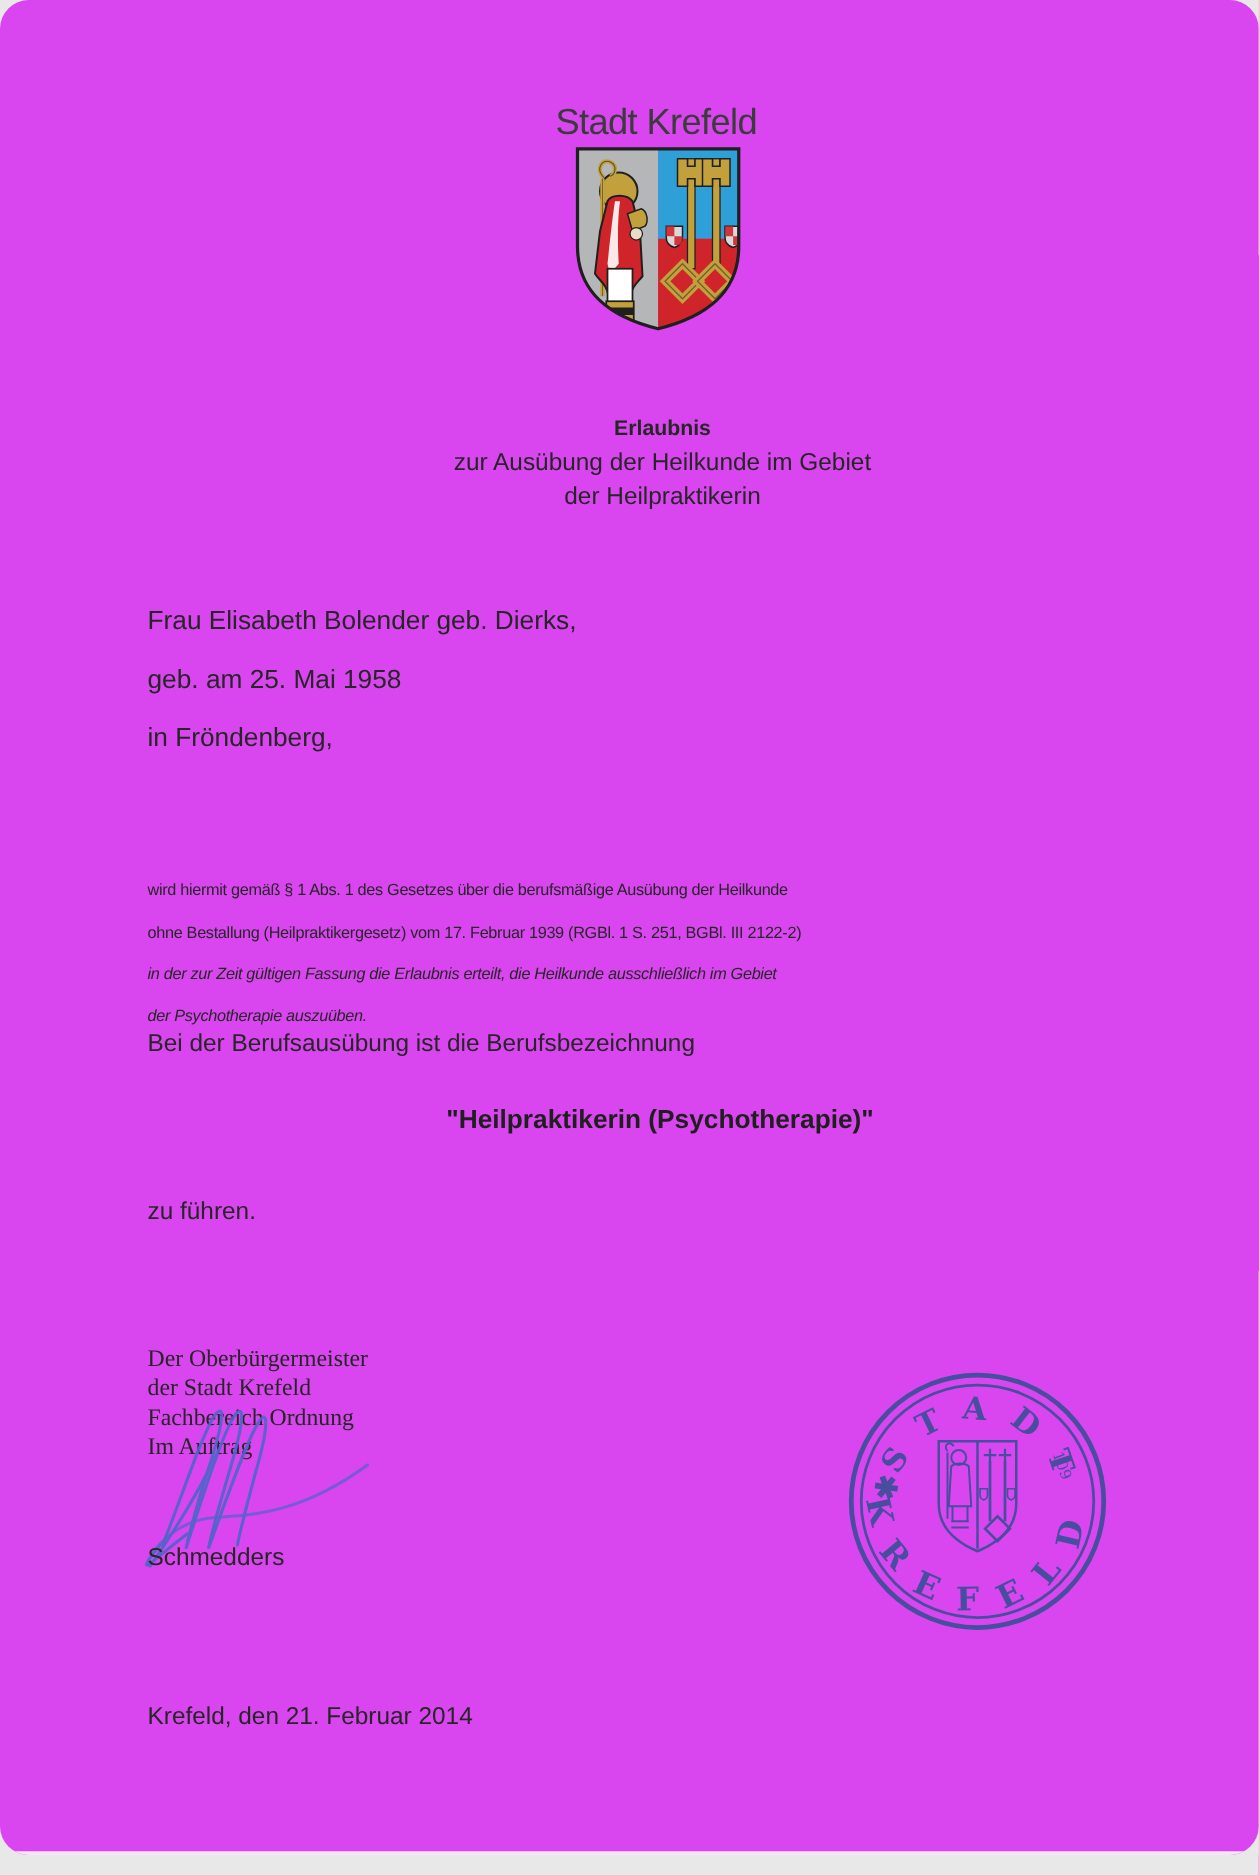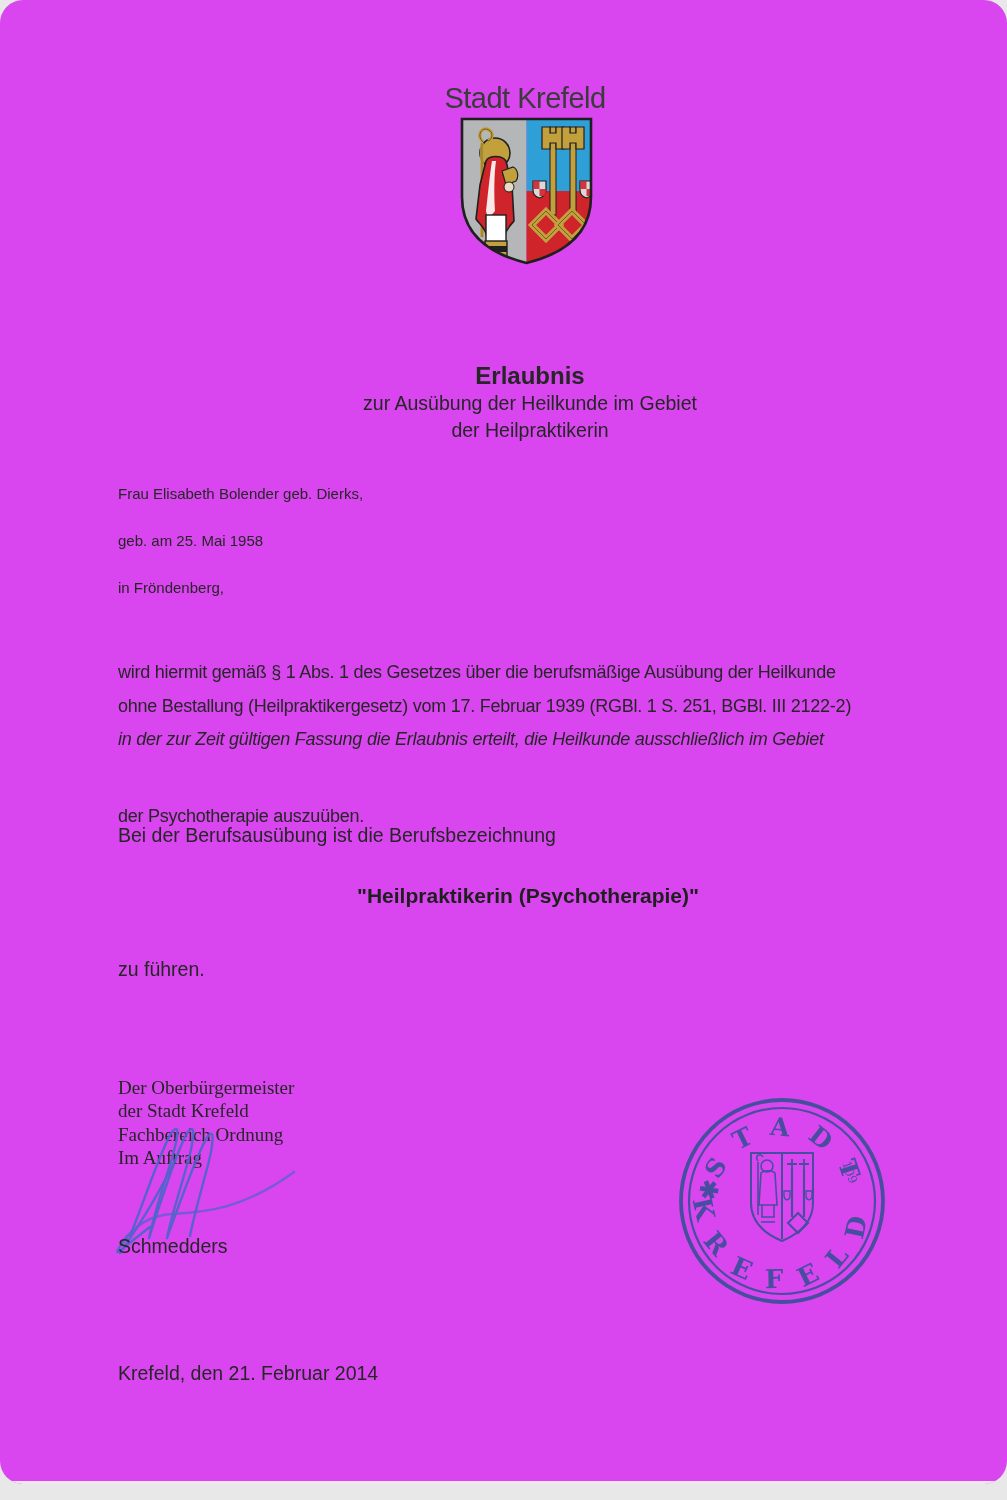--- a/index.html
+++ b/index.html
@@ -28,32 +28,33 @@
   }
   .coat-svg { left: 458px; top: 115px; }
 
   .title-block {
     left: 130px; top: 329px; width: 800px;
     text-align: center;
     font-size: 19.5px;
     line-height: 27.5px;
     color: #262626;
   }
-  .title-block .heading { font-weight: bold; font-size: 24px; margin-top: 33px; }
-
-  .recipient-line { left: 118px; font-size: 15px; color: #262626; }
+  .title-block .heading { font-weight: bold; font-size: 17px; }
+
+  .recipient-line { left: 118px; font-size: 21px; color: #262626; }
   .r1 { top: 485px; } .r2 { top: 532px; } .r3 { top: 579px; }
 
   .para-line {
     left: 118px;
-    font-size: 18px;
+    font-size: 13px;
     letter-spacing: -0.25px;
     color: #262626;
-  }
-  .p0 { top: 662px; } .p1 { top: 696px; } .p2 { top: 729px; font-style: italic; } .p3 { top: 806px; }
+    margin-top: 42px;
+  }
+  .p0 { top: 662px; } .p1 { top: 696px; } .p2 { top: 729px; font-style: italic; } .p3 { top: 763px; font-style: italic; }
 
   .desig-intro { left: 118px; top: 824px; font-size: 19.5px; color: #262626; text-align: right; }
   .designation {
     left: 118px; top: 884px; width: 820px;
     text-align: center;
     font-weight: bold;
     font-size: 21px;
     color: #1f1f1f;
   }
   .desig-outro { left: 118px; top: 958px; font-size: 19.5px; color: #262626; }

